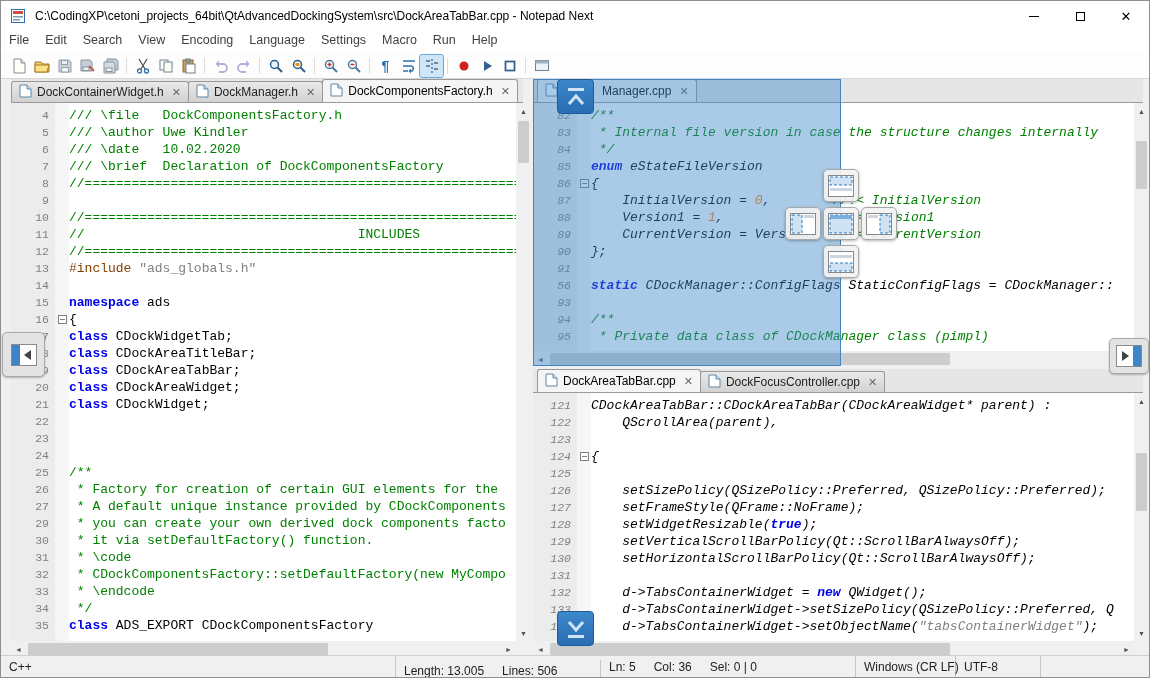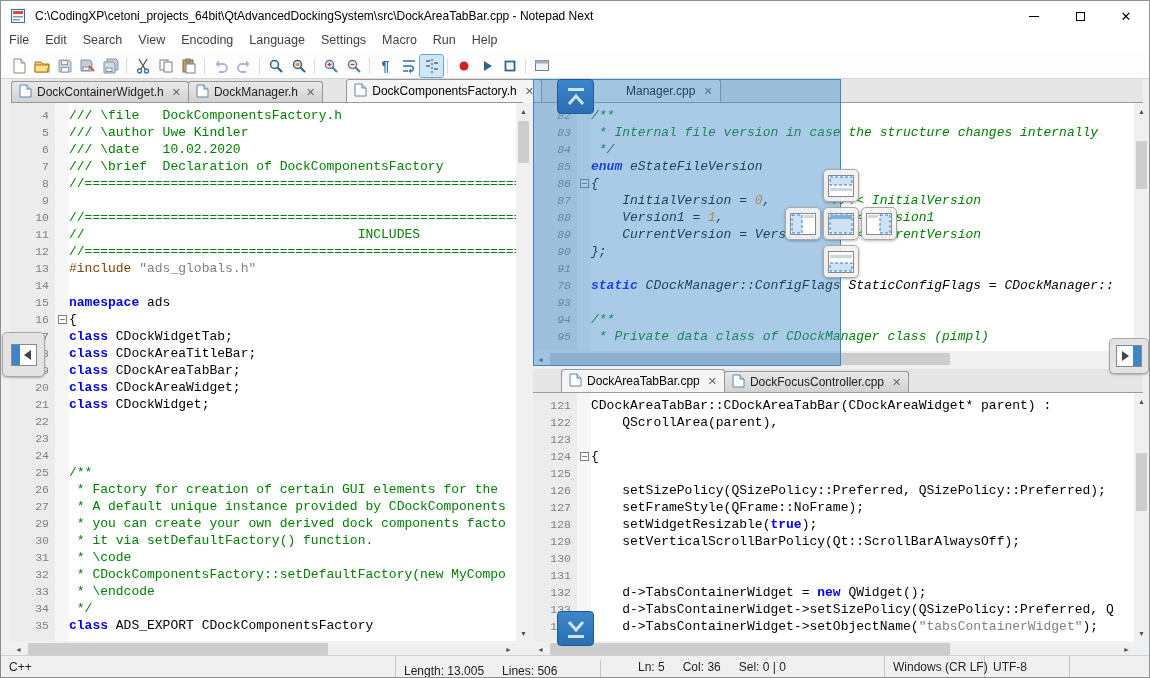--- a/index.html
+++ b/index.html
@@ -27,21 +27,21 @@
   .tbi.active{background:#cfe6f9;outline:1px solid #66a7dc;}
   .tbsep{width:1px;height:16px;background:#dcdcdc;margin:0 4px;}
   .pilcrow{font-size:14px;font-weight:bold;color:#2d6fb5;line-height:1;}
 
   
   #main{position:absolute;left:0;top:78px;right:0;bottom:22px;background:#eef0f2;}
 
   .pane{position:absolute;}
   .tabbar{position:absolute;left:0;top:0;right:8px;height:24px;background:#e6e6e6;border-bottom:1px solid #9a9a9a;display:flex;align-items:flex-end;}
   .tab{height:21px;display:flex;align-items:center;gap:5px;padding:0 7px;border:1px solid #989898;border-bottom:none;background:linear-gradient(#e9e9e9,#d2d2d2);border-radius:3px 3px 0 0;margin-right:-1px;font-size:12px;color:#222;white-space:nowrap;}
-  .tab.active{height:23px;background:#f5f5f5;z-index:1;color:#000;margin-left:24px;}
+  .tab.active{height:23px;background:#f5f5f5;z-index:1;color:#000;}
   .tclose{font-size:11px;color:#666;margin-left:3px;line-height:1;}
   .tabspacer{display:inline-block;width:34px;}
 
   .editor{position:absolute;background:#fff;overflow:hidden;font-family:"Liberation Mono","DejaVu Sans Mono",monospace;padding-top:4px;
           background:linear-gradient(90deg,#ececec 0,#ececec 44px,#f6f6f6 44px,#f6f6f6 58px,#ffffff 58px);}
   .cl{display:flex;height:17px;}
   .ln{flex:0 0 44px;text-align:right;padding-right:6px;color:#808080;font-size:11.5px;line-height:17px;}
   .fm{flex:0 0 14px;display:flex;align-items:center;justify-content:center;}
   .foldbox{width:9px;height:9px;border:1px solid #808080;background:#fff;position:relative;}
   .foldbox::after{content:"";position:absolute;left:1px;right:1px;top:3px;height:1px;background:#808080;}
@@ -504,21 +504,21 @@
             <span class="ln">90</span>
             <span class="fm"></span>
             <span class="code"><span class="tk-t">};</span></span>
           </div>
           <div class="cl">
             <span class="ln">91</span>
             <span class="fm"></span>
             <span class="code"></span>
           </div>
           <div class="cl">
-            <span class="ln">78</span>
+            <span class="ln">56</span>
             <span class="fm"></span>
             <span class="code"><span class="tk-k">static</span><span class="tk-t"> CDockManager::ConfigFlags StaticConfigFlags = CDockManager::</span></span>
           </div>
           <div class="cl">
             <span class="ln">93</span>
             <span class="fm"></span>
             <span class="code"></span>
           </div>
           <div class="cl">
             <span class="ln">94</span>
@@ -555,21 +555,21 @@
         </div>
         <div class="tab">
           <span><svg width="13" height="14">
                 <path d="M1 1h7l4 4v8H1z" fill="#fff" stroke="#5b87a8"></path>
                 <path d="M8 1v4h4" fill="#cfe0ef" stroke="#5b87a8"></path>
               </svg></span>
           <span>DockFocusController.cpp</span>
           <span class="tclose">✕</span>
         </div>
       </div>
-      <div class="editor" style="left:0;top:24px;right:17px;bottom:16px;">
+      <div class="editor" style="left:0;top:24px;right:17px;bottom:16px;font-style:italic;">
           <div class="cl">
             <span class="ln">121</span>
             <span class="fm"></span>
             <span class="code"><span class="tk-t">CDockAreaTabBar::CDockAreaTabBar(CDockAreaWidget* parent) :</span></span>
           </div>
           <div class="cl">
             <span class="ln">122</span>
             <span class="fm"></span>
             <span class="code"><span class="tk-t">    QScrollArea(parent),</span></span>
           </div>
@@ -604,20 +604,21 @@
             <span class="code"><span class="tk-t">    setWidgetResizable(</span><span class="tk-k">true</span><span class="tk-t">);</span></span>
           </div>
           <div class="cl">
             <span class="ln">129</span>
             <span class="fm"></span>
             <span class="code"><span class="tk-t">    setVerticalScrollBarPolicy(Qt::ScrollBarAlwaysOff);</span></span>
           </div>
           <div class="cl">
             <span class="ln">130</span>
             <span class="fm"></span>
+            <span class="code"><span class="tk-t">    setHorizontalScrollBarPolicy(Qt::ScrollBarAlwaysOff);</span></span>
           </div>
           <div class="cl">
             <span class="ln">131</span>
             <span class="fm"></span>
             <span class="code"></span>
           </div>
           <div class="cl">
             <span class="ln">132</span>
             <span class="fm"></span>
             <span class="code"><span class="tk-t">    d-&gt;TabsContainerWidget = </span><span class="tk-k">new</span><span class="tk-t"> QWidget();</span></span>
@@ -712,21 +713,21 @@
     </div>
 
   </div>
 
   <div class="statusbar">
     <div class="sseg" style="width:395px;"><span>C++</span></div>
     <div class="sseg" style="width:205px;margin-top:8px;">
       <span>Length: 13.005</span>
       <span>Lines: 506</span>
     </div>
-    <div class="sseg" style="width:255px;margin-left:29px;">
+    <div class="sseg" style="width:255px;">
       <span>Ln: 5</span>
       <span>Col: 36</span>
       <span>Sel: 0 | 0</span>
     </div>
     <div class="sseg" style="width:100px;"><span>Windows (CR LF)</span></div>
     <div class="sseg" style="width:85px;"><span>UTF-8</span></div>
     <div class="sseg" style="flex:1;border-right:none;"></div>
   </div>
 
 </div>

